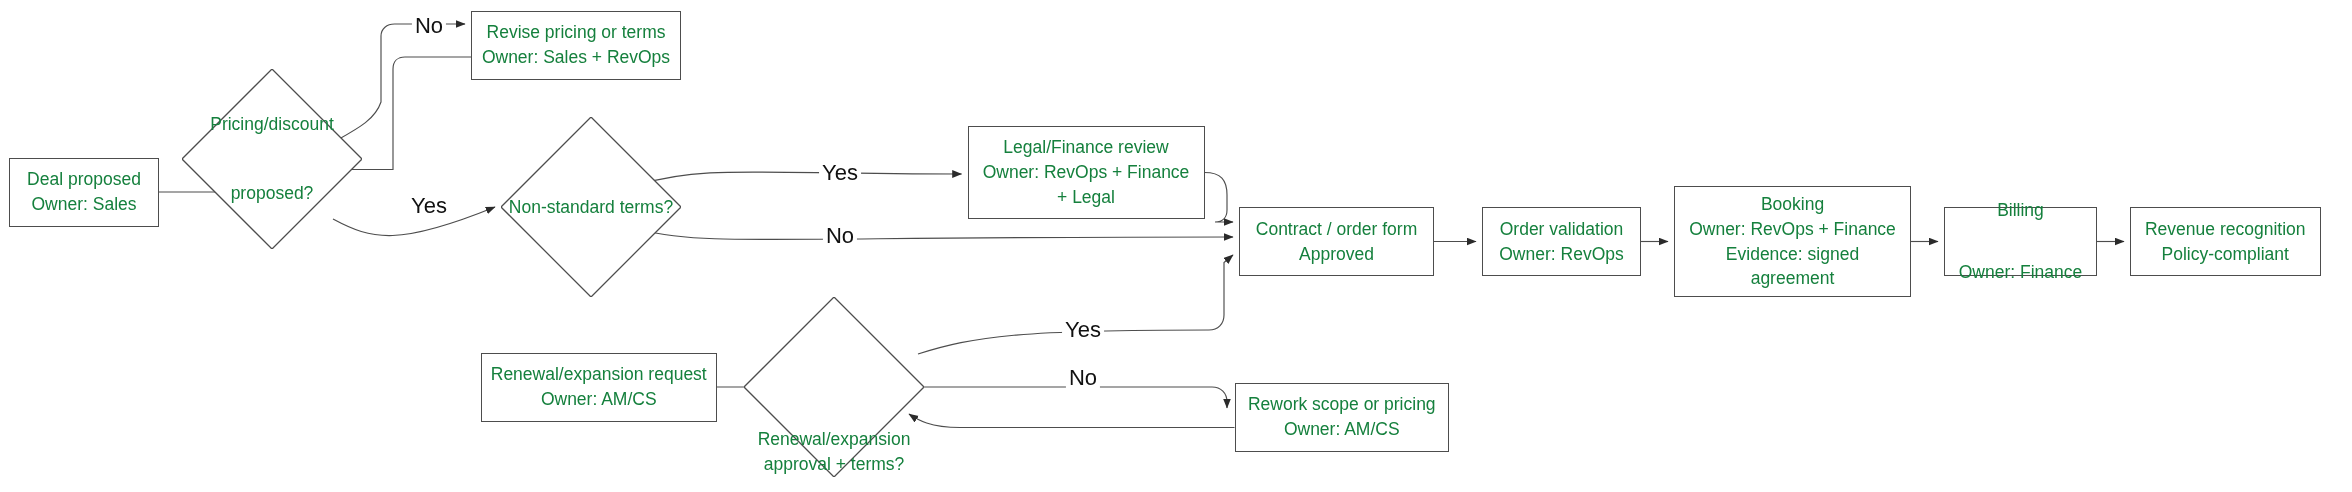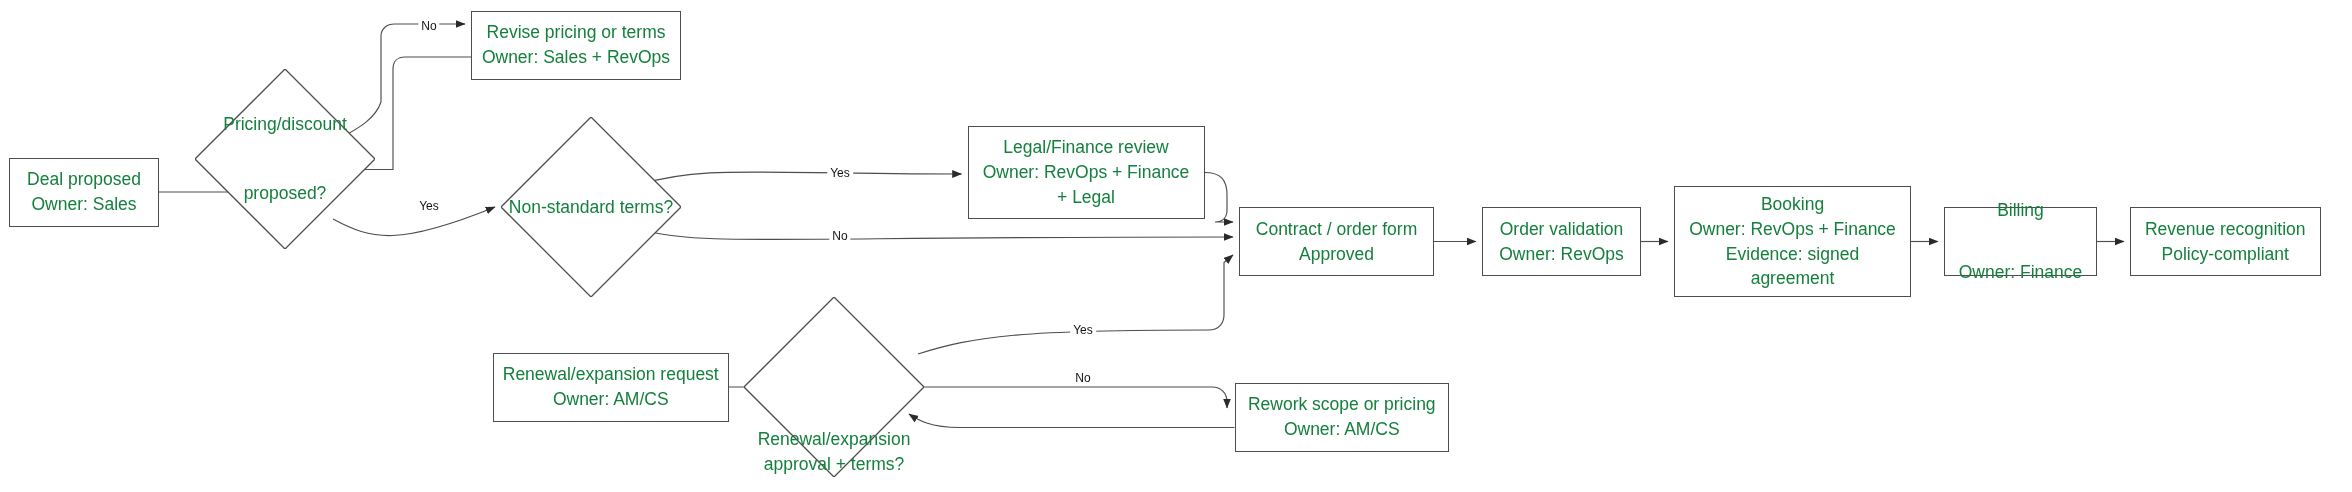--- a/index.html
+++ b/index.html
@@ -50,21 +50,21 @@
     height: 100%;
     z-index: -1;
   }
   .node .line {
     display: block;
     white-space: nowrap;
   }
   .edge-label {
     position: absolute;
     color: #111111;
-    font-size: 12px;
+    font-size: 22px;
     line-height: 1;
     background: #ffffff;
     padding: 0 3px;
     transform: translate(-50%, -50%);
     z-index: 3;
     white-space: nowrap;
   }
 </style>
 </head>
 <body>
@@ -92,21 +92,21 @@
         <path d="M1094,161 L1112,161" fill="none" stroke="#4d4d4d" stroke-width="1.15" vector-effect="non-scaling-stroke" marker-end="url(#arrowhead)"></path>
         <path d="M1274,161 L1292,161" fill="none" stroke="#4d4d4d" stroke-width="1.15" vector-effect="non-scaling-stroke" marker-end="url(#arrowhead)"></path>
         <path d="M1398,161 L1416,161" fill="none" stroke="#4d4d4d" stroke-width="1.15" vector-effect="non-scaling-stroke" marker-end="url(#arrowhead)"></path>
       </g>
   </svg>
   <div id="nodes-layer">
       <div class="node process" style="left: 9px; top: 157.5px; width: 150px; height: 69px;">
         <span class="line">Deal proposed</span>
         <span class="line">Owner: Sales</span>
       </div>
-      <div class="node decision" style="left: 195px; top: 69px; width: 180px; height: 180px; gap: 44px;">
+      <div class="node decision" style="left: 182px; top: 69px; width: 180px; height: 180px; gap: 44px;">
         <svg class="diamond-shape" viewBox="0 0 100 100" preserveAspectRatio="none">
           <polygon points="50,0 100,50 50,100 0,50" fill="#ffffff" stroke="#4d4d4d" vector-effect="non-scaling-stroke" stroke-width="1.3"></polygon>
         </svg>
         <span class="line">Pricing/discount</span>
         <span class="line">proposed?</span>
       </div>
       <div class="node process" style="left: 471px; top: 10.5px; width: 210px; height: 69px;">
         <span class="line">Revise pricing or terms</span>
         <span class="line">Owner: Sales + RevOps</span>
       </div>
@@ -136,21 +136,21 @@
         <span class="line">agreement</span>
       </div>
       <div class="node process" style="left: 1944px; top: 207px; width: 153px; height: 69px; gap: 37px;">
         <span class="line">Billing</span>
         <span class="line">Owner: Finance</span>
       </div>
       <div class="node process" style="left: 2130px; top: 207px; width: 190.5px; height: 69px;">
         <span class="line">Revenue recognition</span>
         <span class="line">Policy-compliant</span>
       </div>
-      <div class="node process" style="left: 493px; top: 352.5px; width: 235.5px; height: 69px;">
+      <div class="node process" style="left: 481px; top: 352.5px; width: 235.5px; height: 69px;">
         <span class="line">Renewal/expansion request</span>
         <span class="line">Owner: AM/CS</span>
       </div>
       <div class="node decision" style="left: 744px; top: 297px; width: 180px; height: 180px; justify-content: flex-end;">
         <svg class="diamond-shape" viewBox="0 0 100 100" preserveAspectRatio="none">
           <polygon points="50,0 100,50 50,100 0,50" fill="#ffffff" stroke="#4d4d4d" vector-effect="non-scaling-stroke" stroke-width="1.3"></polygon>
         </svg>
         <span class="line">Renewal/expansion</span>
         <span class="line">approval + terms?</span>
       </div>

